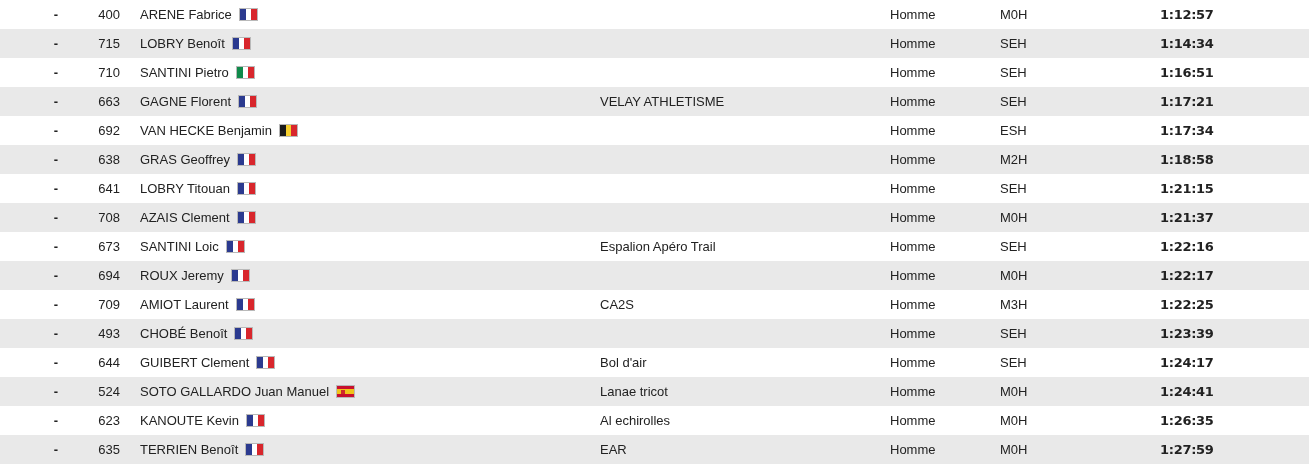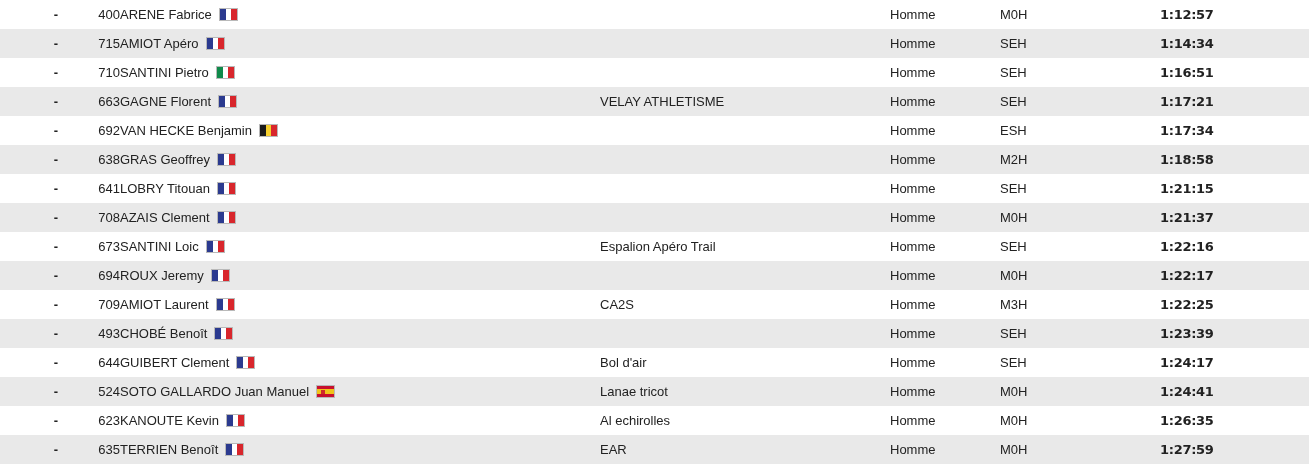--- a/index.html
+++ b/index.html
@@ -76,20 +76,21 @@
     color: #f5a623;
     font-weight: bold;
     font-size: 15px;
     font-family: "DejaVu Sans", sans-serif;
     letter-spacing: -0.3px;
   }
   .name-wrap {
     display: inline-flex;
     align-items: center;
     gap: 7px;
+    margin-left: 20px;
   }
   .flag {
     display: inline-block;
     width: 19px;
     height: 13px;
     border: 1px solid #b9b9b9;
     box-sizing: border-box;
     position: relative;
     overflow: hidden;
     flex: none;
@@ -143,21 +144,21 @@
           </span></td>
         <td class="col-club"></td>
         <td class="col-gender">Homme</td>
         <td class="col-cat">M0H</td>
         <td class="col-time">1:12:57</td>
       </tr>
       <tr class="even">
         <td class="col-rank">-</td>
         <td class="col-bib">715</td>
         <td class="col-name"><span class="name-wrap">
-            <span>AMIOT Apéro</span>
+            <span>LOBRY Benoît</span>
             <span class="flag flag-fr"></span>
           </span></td>
         <td class="col-club"></td>
         <td class="col-gender">Homme</td>
         <td class="col-cat">SEH</td>
         <td class="col-time">1:14:34</td>
       </tr>
       <tr class="odd">
         <td class="col-rank">-</td>
         <td class="col-bib">710</td>

